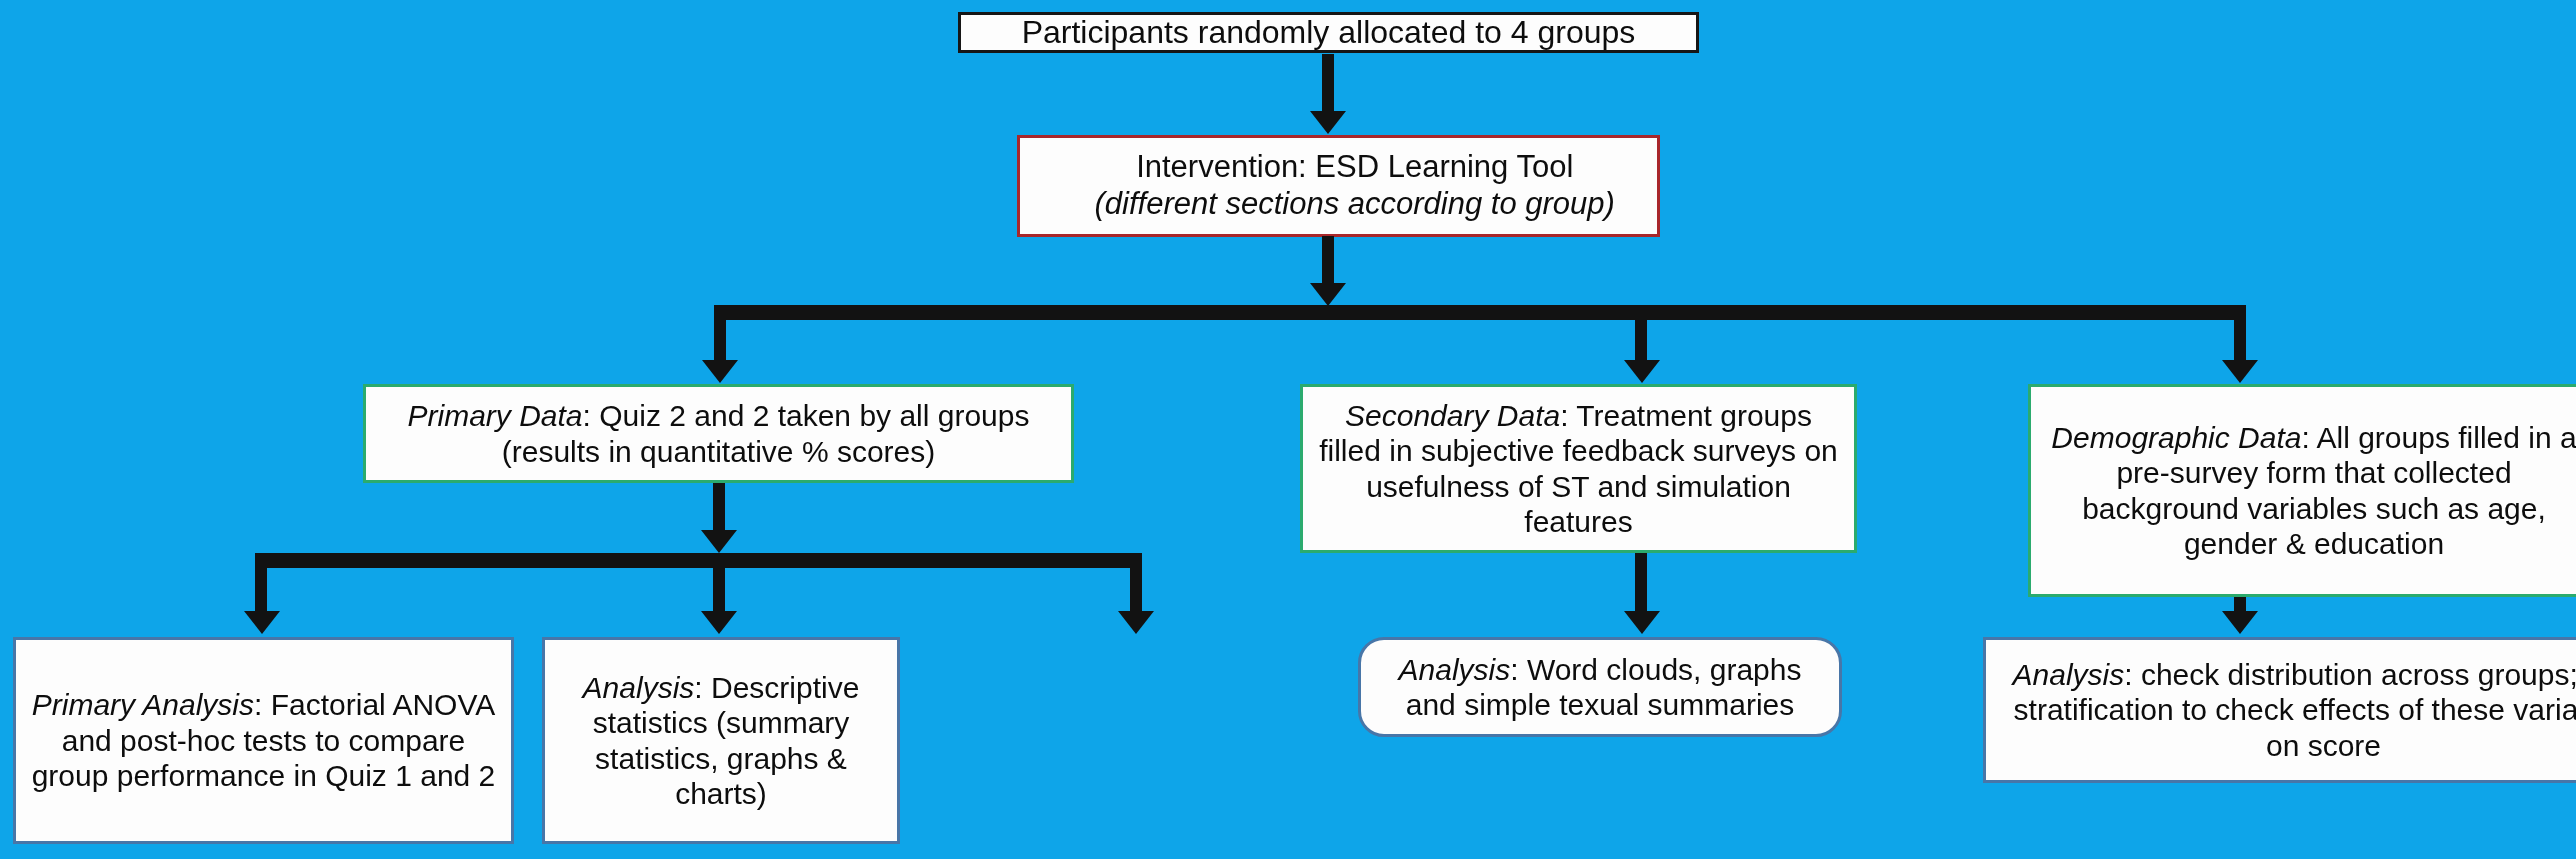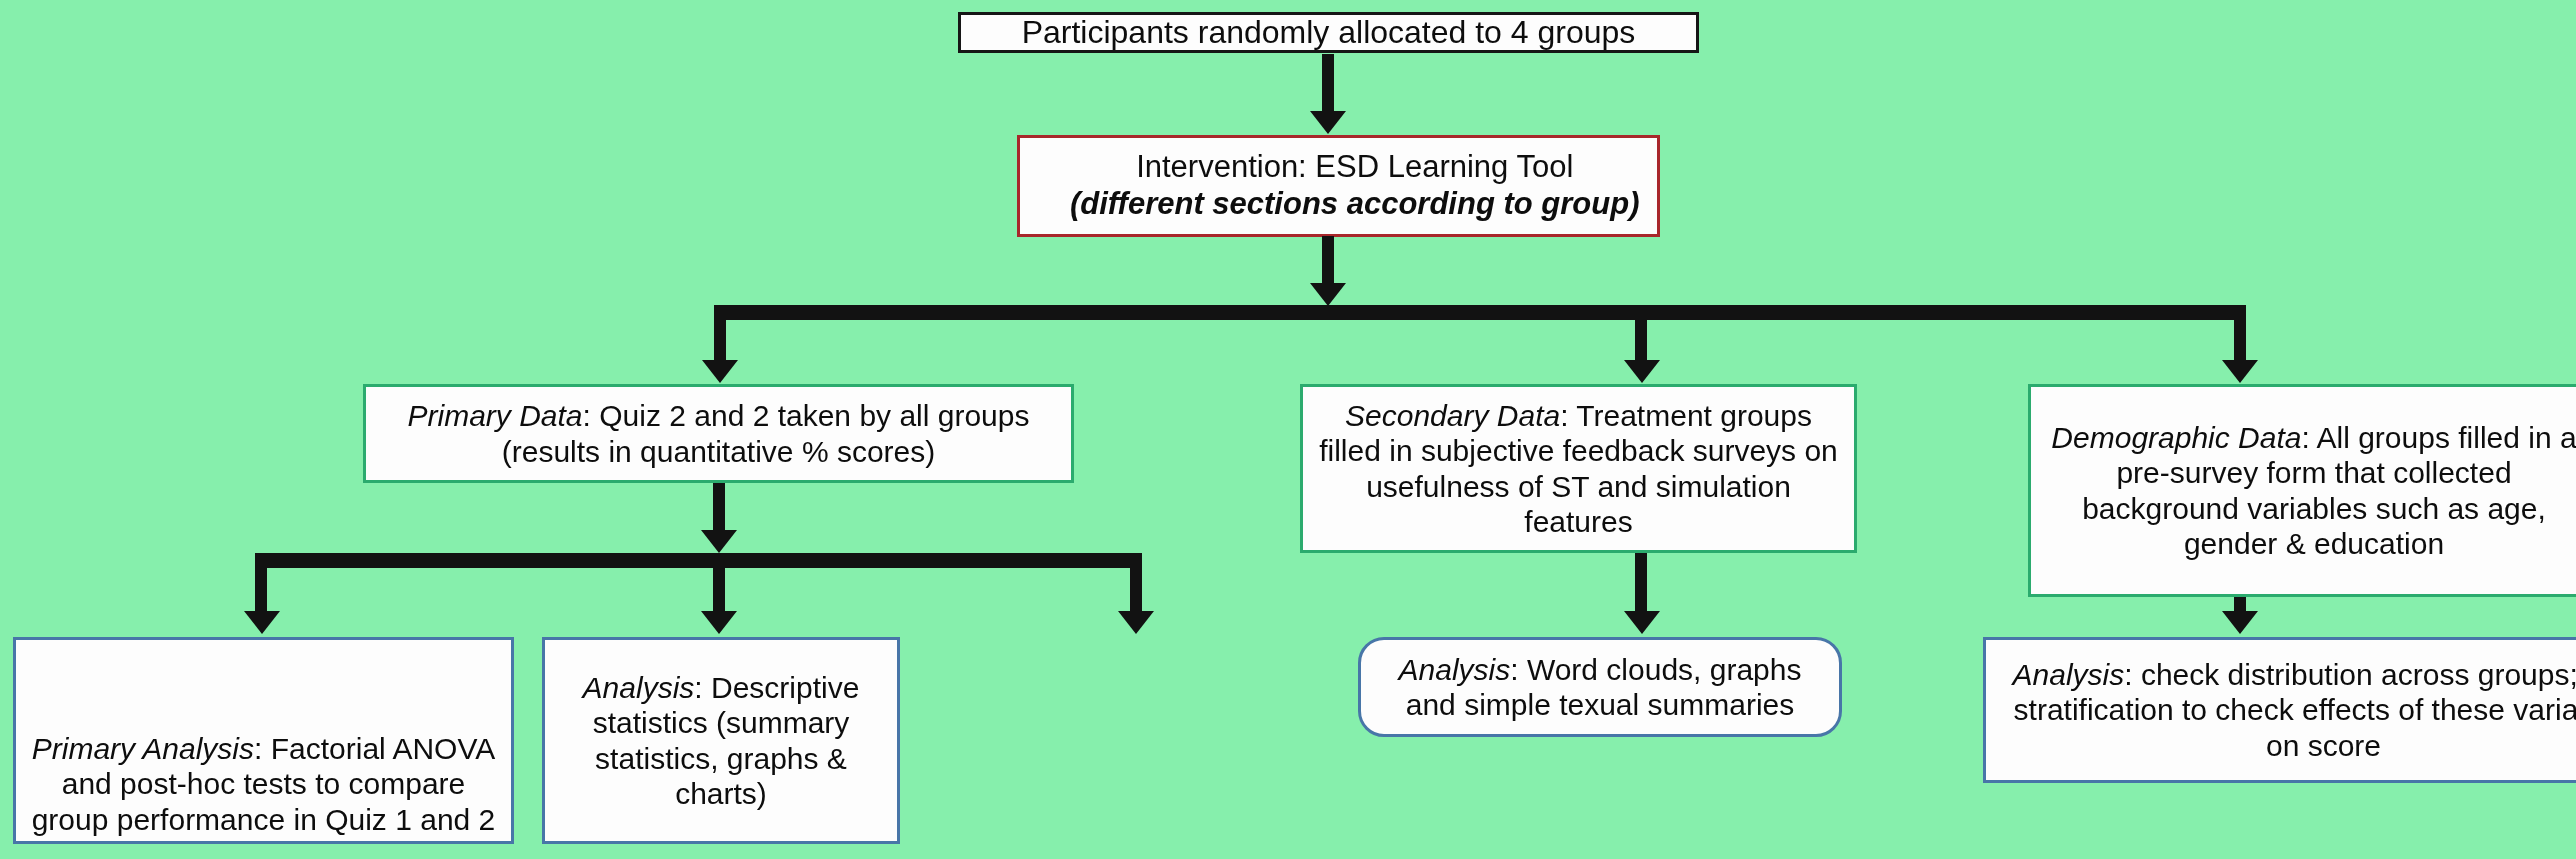--- a/index.html
+++ b/index.html
@@ -7,21 +7,21 @@
     padding: 0;
     background: #ffffff;
   }
   body {
     font-family: "Liberation Sans", sans-serif;
   }
   #canvas {
     position: relative;
     width: 2576px;
     height: 860px;
-    background: #86efac;
+    background: #0ea5e9;
     overflow: hidden;
   }
   .node {
     position: absolute;
     box-sizing: border-box;
     background: #fdfdfd;
     display: flex;
     align-items: center;
     justify-content: center;
     text-align: center;
@@ -84,21 +84,21 @@
 
   <div class="node n-black fs-top" style="left:958px; top:12.4px; width:741px; height:41px;">
     <span class="txt">Participants randomly allocated to 4 groups</span>
   </div>
 
   <div class="vline" style="left:1322px; top:54px; width:12.4px; height:60px;"></div>
   <div class="arrowhead" style="left:1310px; top:111px;"></div>
 
   <div class="n-red fs-mid node" style="left:1017px; top:135px; width:643px; height:102px; flex-direction:column;">
     <span class="txt">Intervention: ESD Learning Tool</span>
-    <span class="txt" style="font-style:italic; font-weight:700;">(different sections according to group)</span>
+    <span class="txt" style="font-style:italic; font-weight:400;">(different sections according to group)</span>
   </div>
 
   <div class="vline" style="left:1322px; top:236px; width:12.4px; height:52px;"></div>
   <div class="arrowhead" style="left:1310px; top:283px;"></div>
 
   <div class="hline" style="left:714px; top:305px; width:1532px; height:15px;"></div>
 
   <div class="vline" style="left:714px; top:305px; width:12.4px; height:66px;"></div>
   <div class="arrowhead" style="left:702px; top:360px;"></div>
 
@@ -133,21 +133,21 @@
 
   <div class="vline" style="left:1130px; top:553px; width:12.4px; height:69px;"></div>
   <div class="arrowhead" style="left:1118px; top:611px;"></div>
 
   <div class="vline" style="left:1635px; top:553px; width:12.4px; height:69px;"></div>
   <div class="arrowhead" style="left:1624px; top:611px;"></div>
 
   <div class="vline" style="left:2234px; top:597px; width:12.4px; height:26px;"></div>
   <div class="arrowhead" style="left:2222px; top:611px;"></div>
 
-  <div class="node n-blue fs-box" style="left:13px; top:637px; width:501px; height:207px;align-items:flex-end;">
+  <div class="node n-blue fs-box" style="left:13px; top:637px; width:501px; height:207px;">
     <span class="txt"><em>Primary Analysis</em><span>: Factorial ANOVA and post-hoc tests to compare group performance in Quiz 1 and 2</span></span>
   </div>
 
   <div class="node n-blue fs-box" style="left:542px; top:637px; width:358px; height:207px;">
     <span class="txt"><em>Analysis</em><span>: Descriptive statistics (summary statistics, graphs &amp; charts)</span></span>
   </div>
 
 
   <div class="node n-blue fs-box" style="left:1358px; top:637px; width:484px; height:100px;border-radius:26px;">
     <span class="txt"><em>Analysis</em><span>: Word clouds, graphs and simple texual summaries</span></span>

